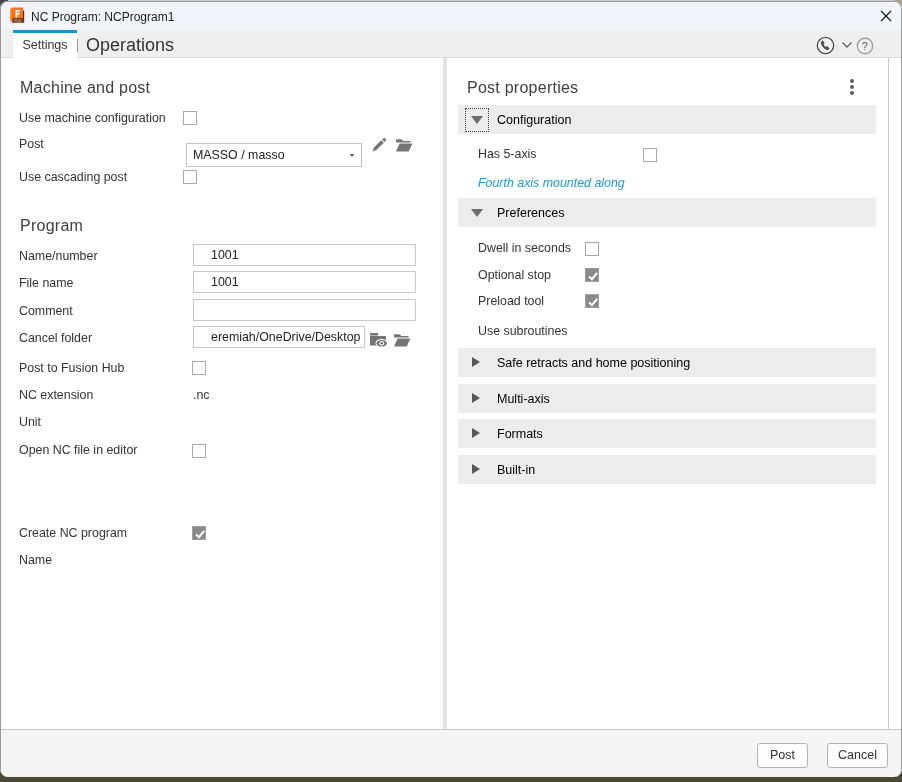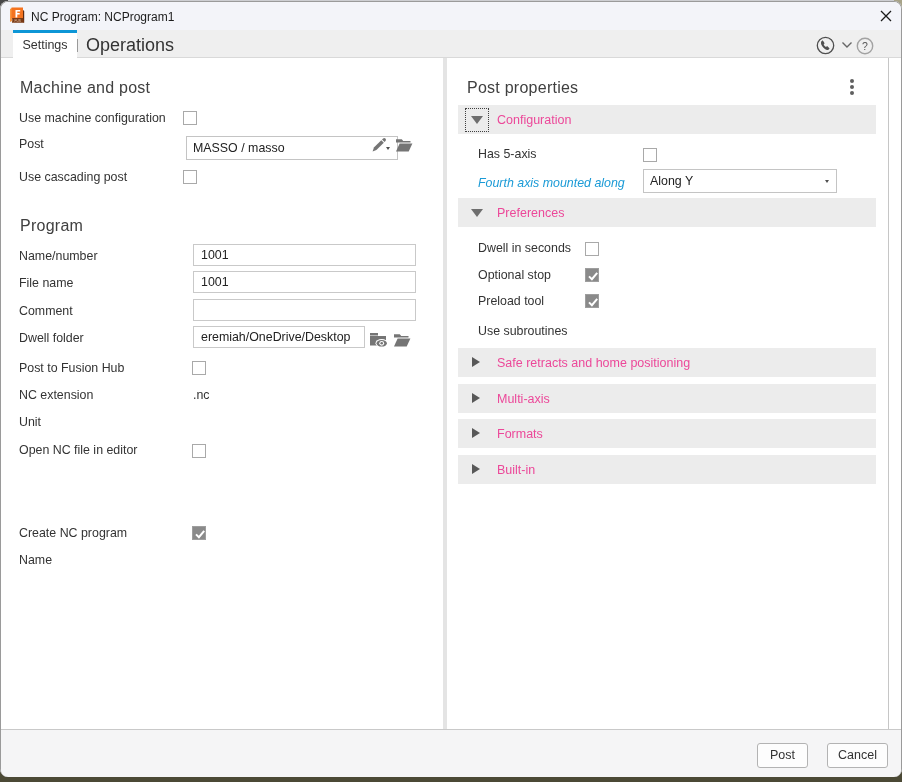--- a/index.html
+++ b/index.html
@@ -22,27 +22,27 @@
   .btn { position:absolute; top:742px; height:25px; background:#fdfdfd; border:1px solid #b3b3b3;
          border-radius:3px; font-size:12.5px; color:#333; text-align:center; line-height:23px; }
   .divider { position:absolute; left:443px; top:57px; width:4px; height:671px; background:#e4e4e4; }
   .vline { position:absolute; left:888px; top:57px; width:1px; height:671px; background:#c6c6c6; }
   .hdr { position:absolute; font-size:16px; color:#404040; line-height:18px; letter-spacing:0.25px; white-space:nowrap; }
   .lbl { position:absolute; font-size:12.4px; color:#333; line-height:15px; white-space:nowrap; }
   .cb { position:absolute; width:14px; height:14px; border:1.5px solid #a9a9a9; background:#fff; }
   .cbc { position:absolute; width:14px; height:14px; background:#8a8a8a; border:1px solid #9e9e9e; }
   .cbc svg { position:absolute; left:0; top:0; }
   .inp { position:absolute; height:22px; width:223px; left:193px; border:1px solid #c9c9c9; background:#fff;
-         font-size:12.4px; color:#222; line-height:20px; padding:0 7px; white-space:nowrap; overflow:hidden; }
+         font-size:12.4px; color:#222; line-height:20px; padding:0 17px; white-space:nowrap; overflow:hidden; }
   .dd { position:absolute; height:24px; border:1px solid #c4c4c4; background:#fff;
         font-size:12.4px; color:#222; line-height:23px; padding:0 6px; white-space:nowrap; }
   .dd:after { content:""; position:absolute; right:7px; top:10px; width:0; height:0;
               border-left:2.5px solid transparent; border-right:2.5px solid transparent; border-top:3.5px solid #4f4f4f; }
   .bar { position:absolute; left:458px; width:418px; height:29px; background:#ececec; }
-  .bartxt { position:absolute; left:497px; font-size:12.5px; color:#ec4899; line-height:15px; white-space:nowrap; }
+  .bartxt { position:absolute; left:497px; font-size:12.5px; color:#000000; line-height:15px; white-space:nowrap; }
   .tri-r { position:absolute; width:0; height:0; border-top:5px solid transparent; border-bottom:5px solid transparent; border-left:8px solid #585858; }
   .tri-d { position:absolute; width:0; height:0; border-left:6px solid transparent; border-right:6px solid transparent; border-top:8px solid #6e6e6e; }
   .expander { position:absolute; left:465px; top:107px; width:24px; height:24px; border:1px dotted #3f3f3f; }
   .kdot { position:absolute; left:850px; width:4px; height:4px; border-radius:50%; background:#5f5f5f; }
   .ital { font-style:italic; color:#1a9ad6; }
   .icon { position:absolute; }
 </style>
 </head>
 <body>
 <div class="tr-patch"></div>
@@ -83,40 +83,40 @@
   </svg>
   <svg class="icon" style="left:856px;top:36px" width="18" height="18" viewBox="0 0 18 18">
     <circle cx="9" cy="9" r="7.7" fill="none" stroke="#a2a2a2" stroke-width="1.4"></circle>
     <text x="9" y="13" font-size="10.5" fill="#555" text-anchor="middle" font-family="Liberation Sans">?</text>
   </svg>
 
   <div class="hdr" style="left:20px;top:78px">Machine and post</div>
   <div class="lbl" style="left:19px;top:110px">Use machine configuration</div>
   <div class="cb" style="left:183px;top:110px"></div>
   <div class="lbl" style="left:19px;top:136px">Post</div>
-  <div class="dd" style="left:186px;top:135px;width:212px">MASSO / masso</div>
+  <div class="dd" style="left:186px;top:142px;width:176px">MASSO / masso</div>
   <svg class="icon" style="left:371px;top:136px" width="16" height="16" viewBox="0 0 16 16">
     <path d="M1.6 14.4 L2.9 10.6 L10.3 3.2 L12.8 5.7 L5.4 13.1 Z" fill="#757575"></path>
     <path d="M11 2.6 L12.1 1.5 a1.7 1.7 0 0 1 2.4 2.4 L13.5 5 Z" fill="#757575"></path>
   </svg>
   <svg class="icon" style="left:395px;top:136px" width="18" height="16" viewBox="0 0 18 16">
     <path d="M1 2.3 L6.8 2.3 L8.2 4.1 L15.5 4.1 L15.5 5.4 L1 5.4 Z" fill="#757575"></path>
     <path d="M4.6 6.6 L17.4 6.6 L13.7 14.6 L1 14.6 Z" fill="#757575"></path>
   </svg>
   <div class="lbl" style="left:19px;top:169px">Use cascading post</div>
   <div class="cb" style="left:183px;top:169px"></div>
 
   <div class="hdr" style="left:20px;top:216px">Program</div>
   <div class="lbl" style="left:19px;top:248px">Name/number</div>
   <div class="inp" style="top:243px">1001</div>
   <div class="lbl" style="left:19px;top:275px">File name</div>
   <div class="inp" style="top:270px">1001</div>
   <div class="lbl" style="left:19px;top:303px">Comment</div>
   <div class="inp" style="top:298px"></div>
-  <div class="lbl" style="left:19px;top:330px">Dwell folder</div>
+  <div class="lbl" style="left:19px;top:330px">Cancel folder</div>
   <div class="inp" style="top:325px;width:172px">eremiah/OneDrive/Desktop</div>
   <svg class="icon" style="left:369px;top:331px" width="19" height="16" viewBox="0 0 19 16">
     <rect x="1" y="1" width="8" height="2.5" fill="#757575"></rect>
     <rect x="1" y="4" width="16" height="9.5" fill="#757575"></rect>
     <ellipse cx="12.7" cy="11.3" rx="6.2" ry="4.2" fill="#fff"></ellipse>
     <ellipse cx="12.7" cy="11.3" rx="5.2" ry="3.3" fill="#757575"></ellipse>
     <circle cx="12.7" cy="11.3" r="2.4" fill="#fff"></circle>
     <circle cx="12.7" cy="11.3" r="1.3" fill="#757575"></circle>
   </svg>
   <svg class="icon" style="left:393px;top:331px" width="18" height="16" viewBox="0 0 18 16">
@@ -145,21 +145,20 @@
   <div class="kdot" style="top:90px"></div>
 
   <div class="bar" style="top:104px"></div>
   <div class="expander"></div>
   <div class="tri-d" style="left:471px;top:115px"></div>
   <div class="bartxt" style="top:112px">Configuration</div>
 
   <div class="lbl" style="left:478px;top:146px">Has 5-axis</div>
   <div class="cb" style="left:643px;top:147px"></div>
   <div class="lbl ital" style="left:478px;top:175px">Fourth axis mounted along</div>
-  <div class="dd" style="left:643px;top:168px;width:194px">Along Y</div>
 
   <div class="bar" style="top:197px"></div>
   <div class="tri-d" style="left:471px;top:208px"></div>
   <div class="bartxt" style="top:205px">Preferences</div>
 
   <div class="lbl" style="left:478px;top:240px">Dwell in seconds</div>
   <div class="cb" style="left:585px;top:241px"></div>
   <div class="lbl" style="left:478px;top:267px">Optional stop</div>
   <div class="cbc" style="left:585px;top:267px">
     <svg width="14" height="14" viewBox="0 0 14 14">

